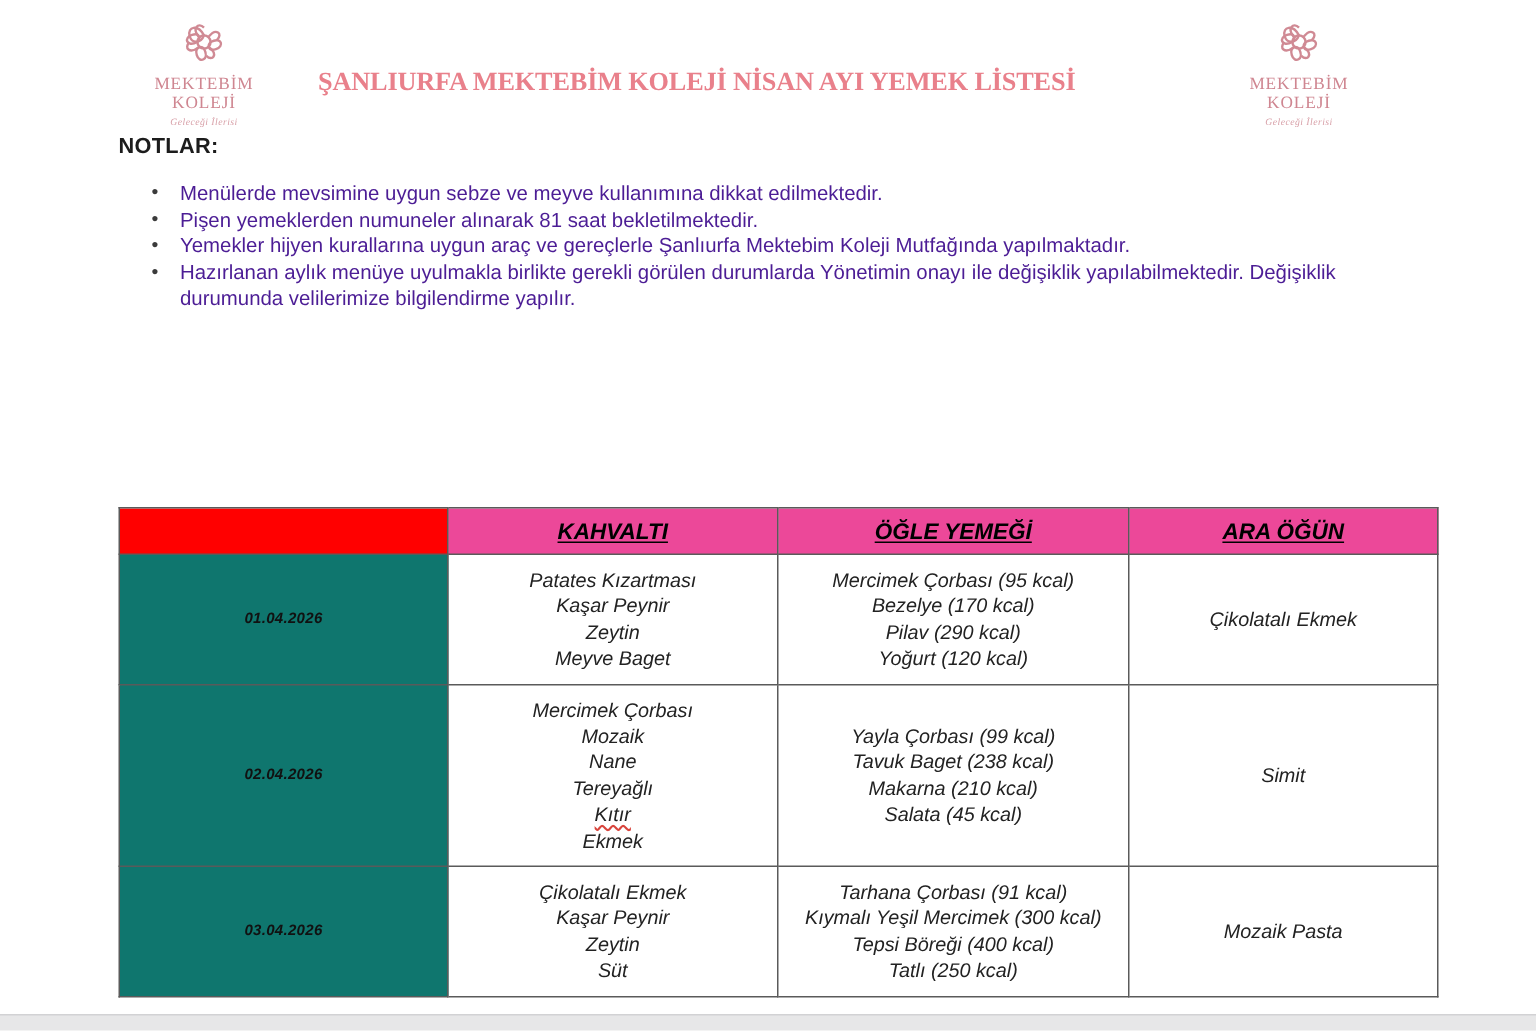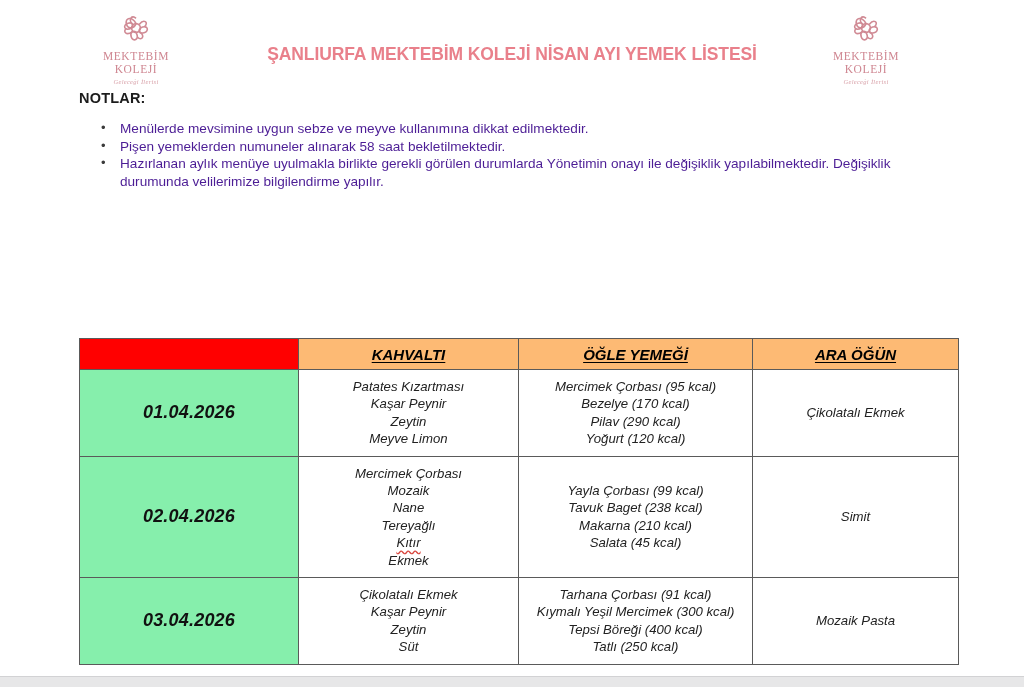--- a/index.html
+++ b/index.html
@@ -84,22 +84,22 @@
     color: #d8a0a8;
     margin-top: 4px;
     letter-spacing: 0.3px;
   }
 
   .doc-title {
     position: absolute;
     left: 212px;
     top: 44px;
     width: 600px;
-    text-align: center;
-    font-family: Liberation Sans, sans-serif;
+    text-align: left;
+    font-family: Liberation Serif, serif;
     font-weight: bold;
     font-size: 17.5px;
     letter-spacing: -0.1px;
     color: #e9808b;
     white-space: nowrap;
   }
 
   
   .notes-heading {
     position: absolute;
@@ -159,41 +159,41 @@
   .col-sn   { width: 206px; }
 
   .menu-table thead th {
     height: 31px;
     font-family: "Liberation Sans", sans-serif;
     font-weight: bold;
     font-style: italic;
     font-size: 15px;
     color: #000000;
     text-align: center;
-    background: #fdba74;
+    background: #ec4899;
   }
   .menu-table thead th .hdr-u {
     text-decoration: underline;
     text-underline-offset: 2px;
   }
   .menu-table thead th.date-head {
     background: #ff0000;
   }
 
   .menu-table tbody td {
     text-align: center;
     font-size: 13.2px;
     line-height: 17.4px;
     color: #222222;
     padding: 8px 6px;
   }
   .menu-table tbody td.date-cell {
-    background: #86efac;
+    background: #0f766e;
     font-weight: bold;
-    font-size: 18px;
+    font-size: 10px;
     color: #111111;
     letter-spacing: 0.2px;
   }
 
   .cell-lines { display: block; }
   .cell-lines span { display: block; white-space: nowrap; }
 
   .misspelled {
     text-decoration: underline wavy #d8443c;
     text-decoration-skip-ink: none;
@@ -245,21 +245,22 @@
       <div class="logo-name1">MEKTEBİM</div>
       <div class="logo-name2">KOLEJİ</div>
       <div class="logo-tagline">Geleceği İlerisi</div>
     </div>
   </div>
 
   <div class="notes-heading">NOTLAR:</div>
 
   <ul class="notes-list" id="notes-list">
       <li>Menülerde mevsimine uygun sebze ve meyve kullanımına dikkat edilmektedir.</li>
-      <li>Pişen yemeklerden numuneler alınarak 58 saat bekletilmektedir.</li>
+      <li>Pişen yemeklerden numuneler alınarak 81 saat bekletilmektedir.</li>
+      <li>Yemekler hijyen kurallarına uygun araç ve gereçlerle Şanlıurfa Mektebim Koleji Mutfağında yapılmaktadır.</li>
       <li>Hazırlanan aylık menüye uyulmakla birlikte gerekli görülen durumlarda Yönetimin onayı ile değişiklik yapılabilmektedir. Değişiklik durumunda velilerimize bilgilendirme yapılır.</li>
     </ul>
 
   <table class="menu-table">
     <colgroup>
       <col class="col-date">
         <col class="col-bf">
         <col class="col-lu">
         <col class="col-sn">
     </colgroup>
@@ -272,21 +273,21 @@
       </tr>
     </thead>
     <tbody id="menu-body">
         <tr>
           <td class="date-cell">01.04.2026</td>
           <td>
             <span class="cell-lines">
               <span>Patates Kızartması</span>
               <span>Kaşar Peynir</span>
               <span>Zeytin</span>
-              <span>Meyve Limon</span>
+              <span>Meyve Baget</span>
             </span>
           </td>
           <td>
             <span class="cell-lines">
               <span>Mercimek Çorbası (95 kcal)</span>
               <span>Bezelye (170 kcal)</span>
               <span>Pilav (290 kcal)</span>
               <span>Yoğurt (120 kcal)</span>
             </span>
           </td>

